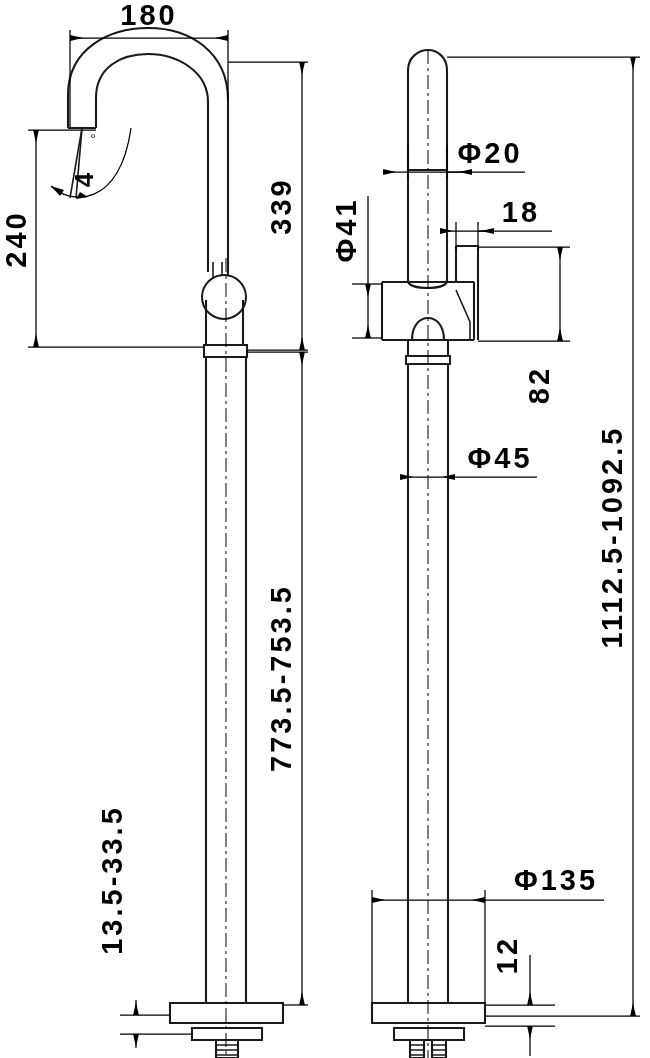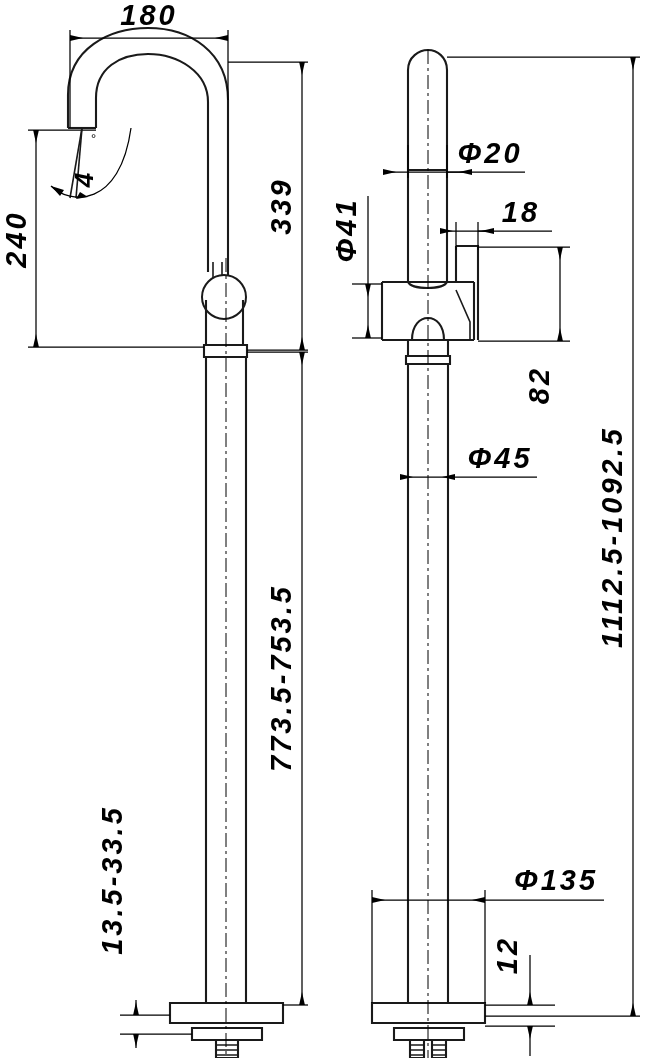--- a/index.html
+++ b/index.html
@@ -10,21 +10,20 @@
   }
   body {
     font-family: "Liberation Sans", sans-serif;
   }
   #sheet {
     position: relative;
     width: 650px;
     height: 1058px;
     background: #ffffff;
     overflow: hidden;
-    font-style: italic;
   }
   #sheet svg {
     position: absolute;
     top: 0;
     left: 0;
   }
   .dimtext {
     font-family: "Liberation Sans", sans-serif;
     font-size: 29px;
     font-weight: bold;

